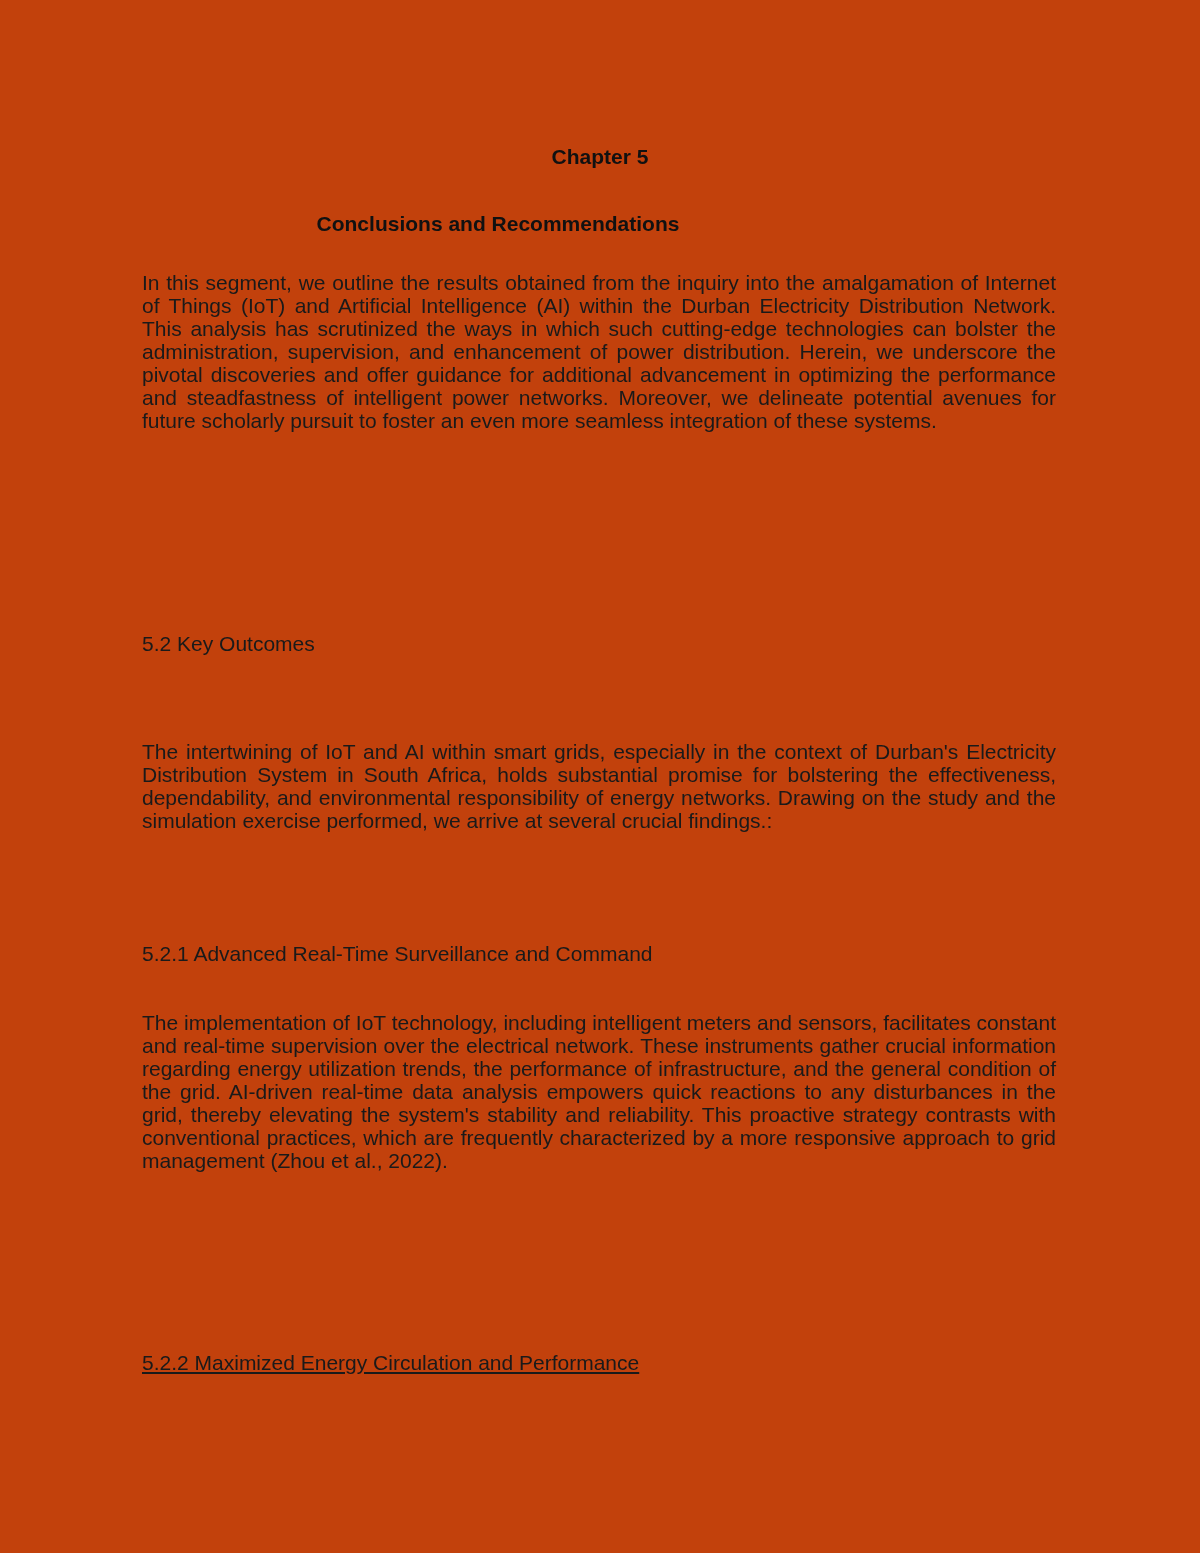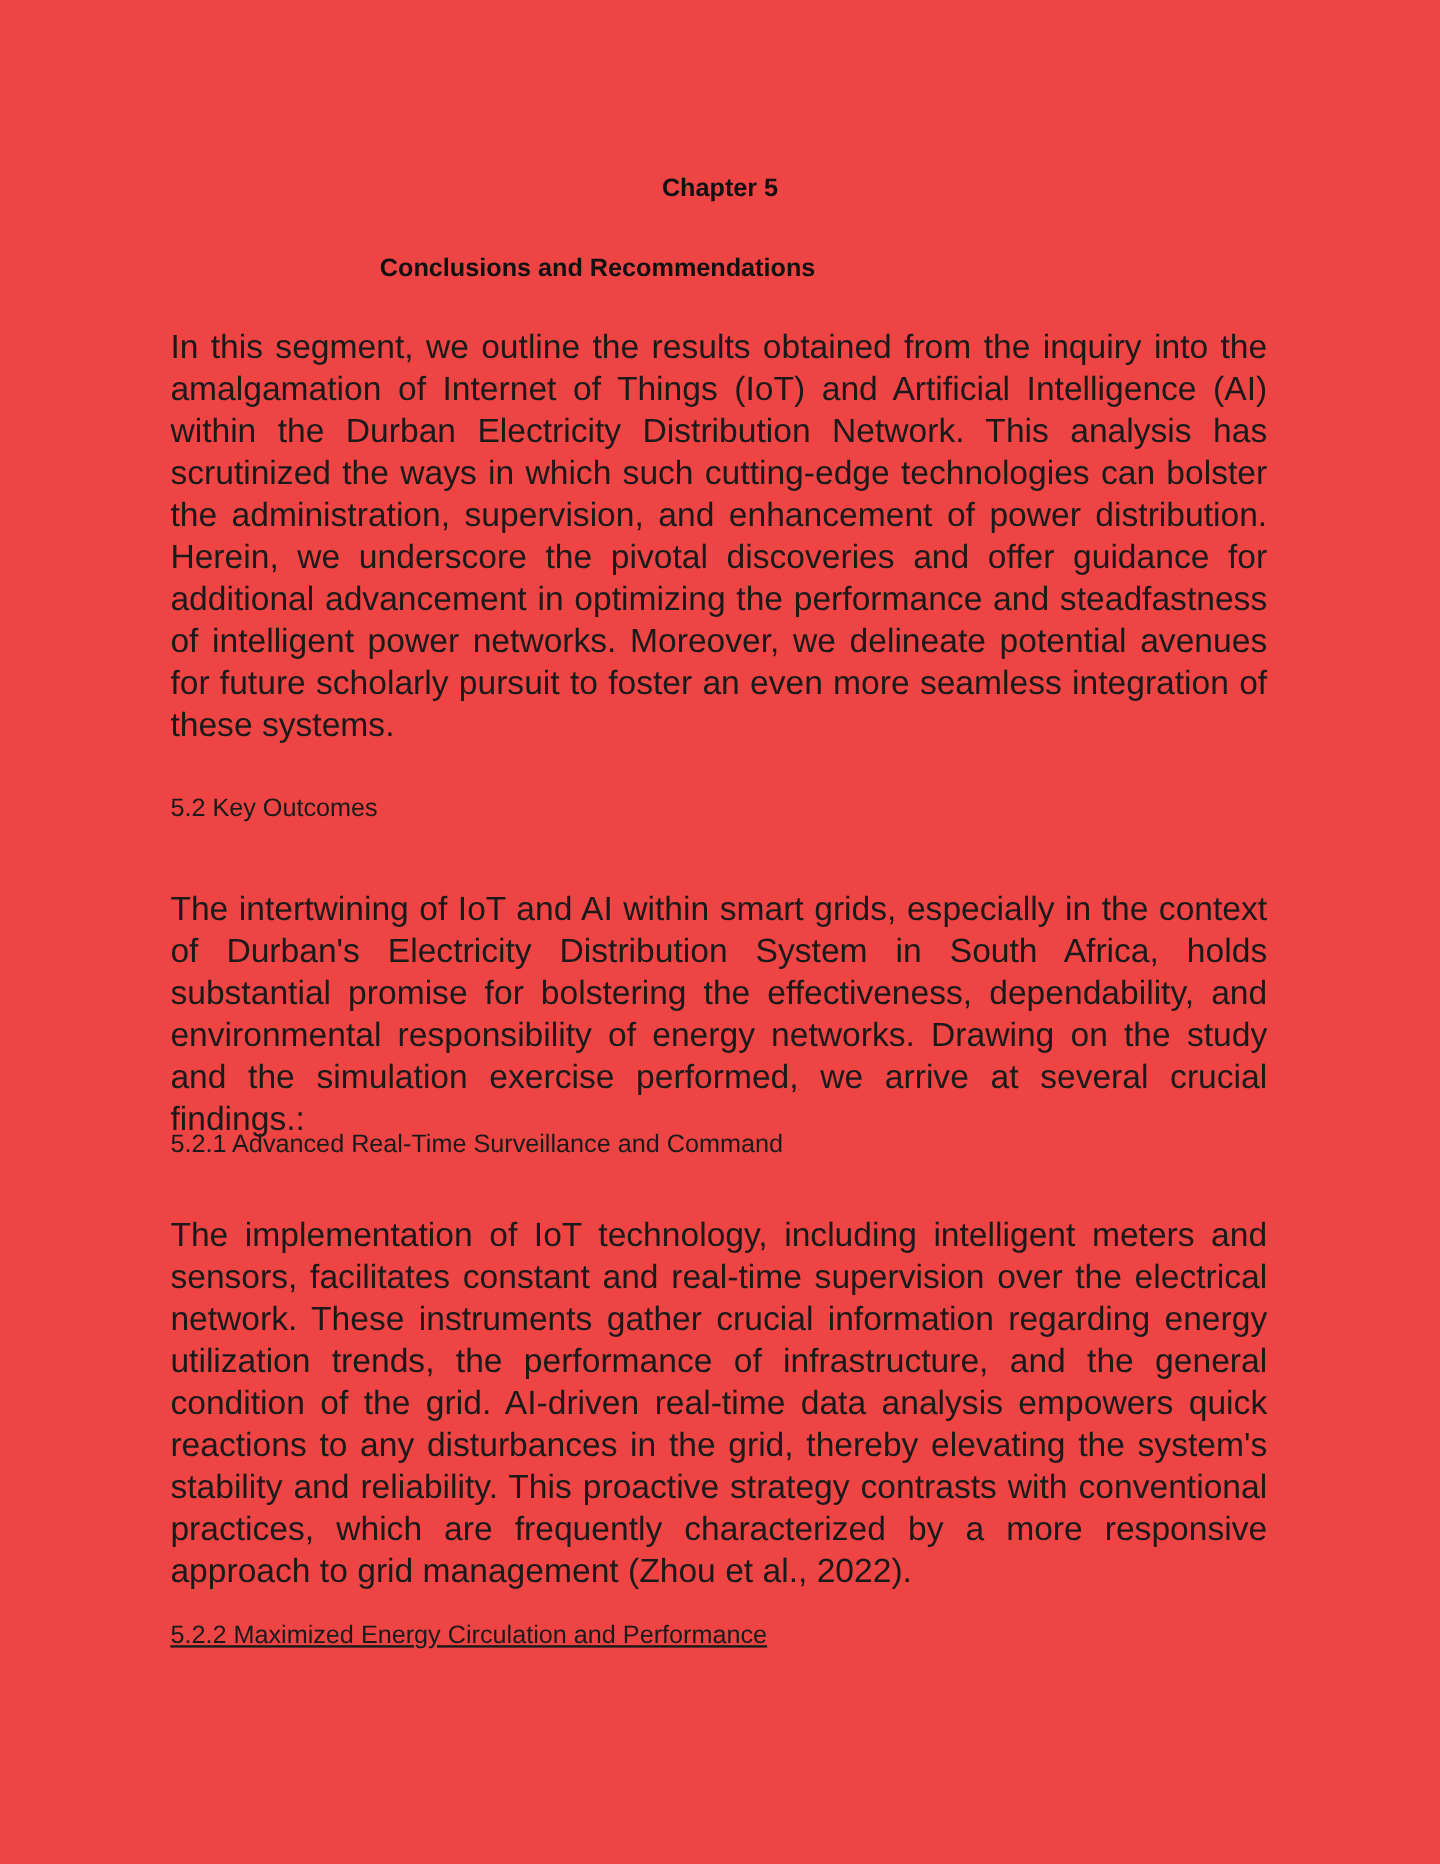--- a/index.html
+++ b/index.html
@@ -14,21 +14,21 @@
       overflow: hidden;
       font-family: "Liberation Sans", sans-serif;
       color: #1a1a1a;
     }
     .page {
       position: absolute;
       left: 0;
       top: 0;
       width: 1200px;
       height: 1553px;
-      background: #ef4444;
+      background: #c2410c;
     }
     .chapter-title {
       position: absolute;
       top: 143px;
       left: 0;
       width: 1200px;
       text-align: center;
       font-weight: bold;
       font-size: 21px;
       line-height: 28px;
@@ -42,36 +42,36 @@
       text-align: center;
       font-weight: bold;
       font-size: 21px;
       line-height: 28px;
       color: #111;
     }
     .body-text {
       position: absolute;
       left: 142px;
       width: 914px;
-      font-size: 28px;
-      line-height: 35px;
+      font-size: 21px;
+      line-height: 23px;
       text-align: justify;
       color: #1a1a1a;
       margin: 0;
     }
     .heading {
       position: absolute;
       left: 142px;
       font-size: 21px;
       line-height: 28px;
       color: #1a1a1a;
       margin: 0;
     }
     #p1 { top: 271px; }
-    #h1 { top: 630px; margin-top: 30px; }
+    #h1 { top: 630px; }
     #p2 { top: 697px; margin-top: 43px; }
     #h2 { top: 928px; margin-top: 12px; }
     #p3 { top: 995px; margin-top: 16px; }
     #h3 { top: 1349px; text-decoration: underline; }
   </style>
 </head>
 <body>
 
 <div class="page">
   <div class="chapter-title">Chapter 5</div>

